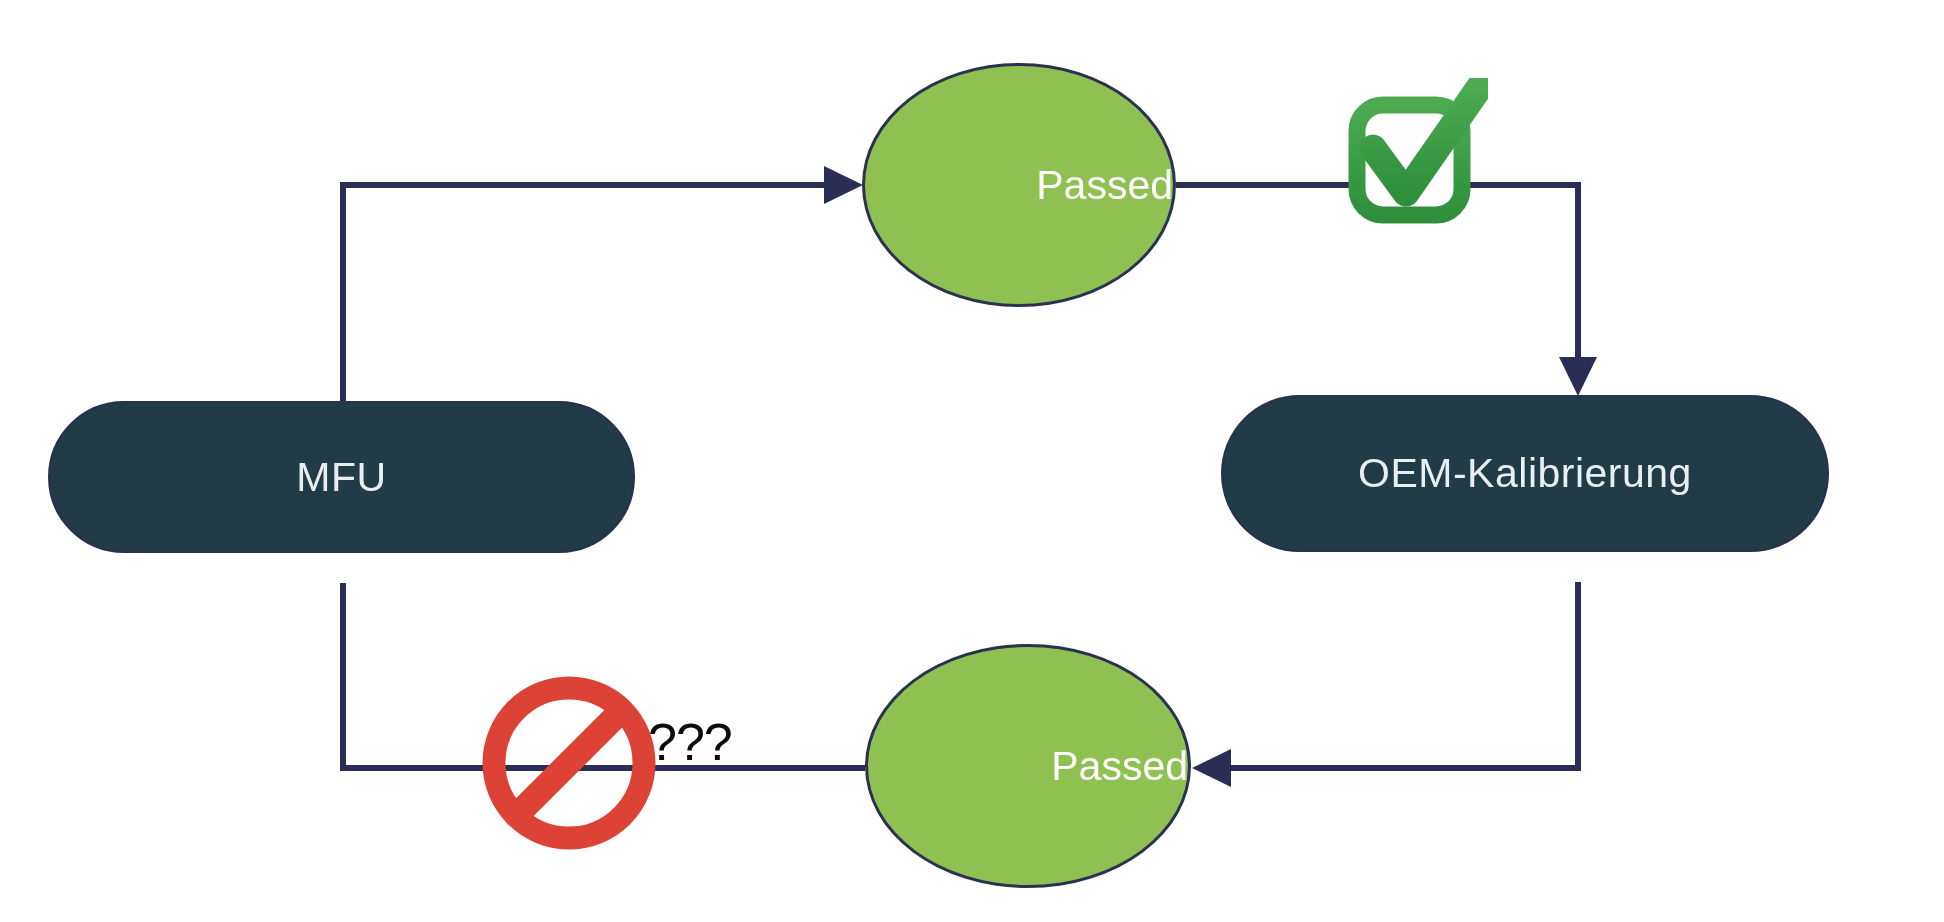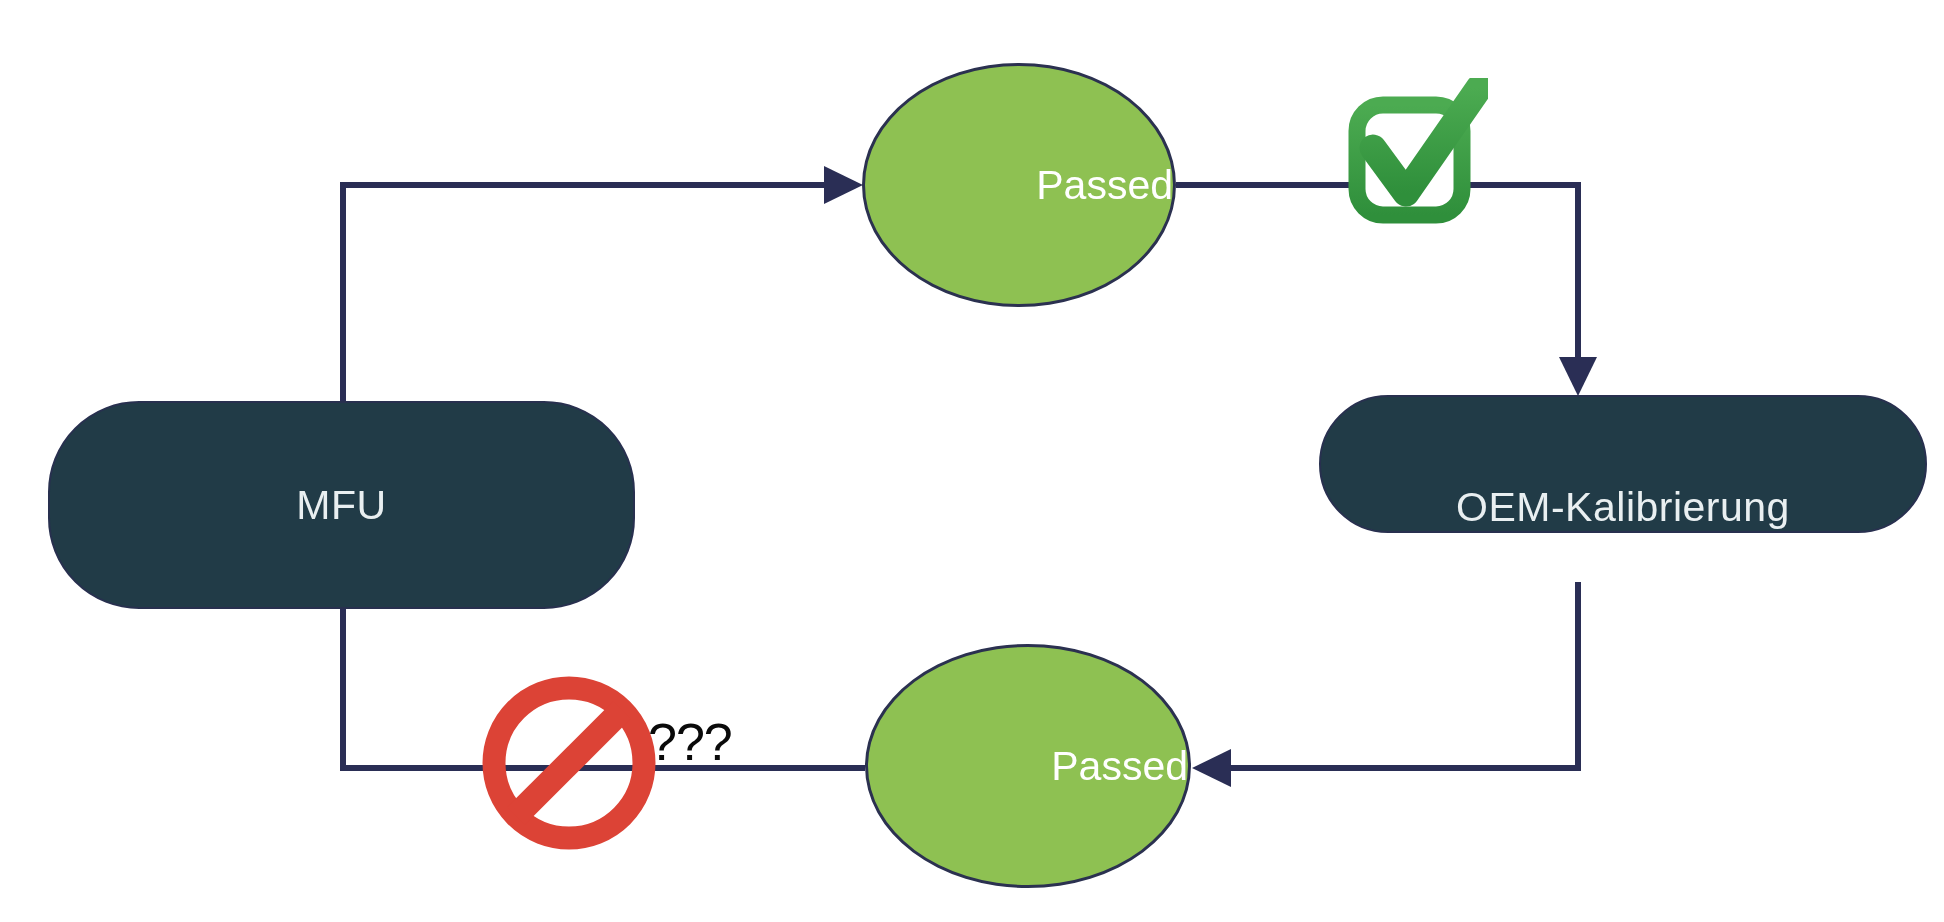--- a/index.html
+++ b/index.html
@@ -48,28 +48,27 @@
     justify-content:center;
   }
   .stadium .node-label{
     color:var(--node-label-color);
     font-size:41px;
     letter-spacing:0.5px;
     white-space:nowrap;
   }
   .node-mfu{
     left:48px;top:401px;
-    width:587px;height:208px;
+    width:587px;height:152px;
     border-radius:91px;
   }
   .node-oem{
-    left:1319px;top:395px;
-    width:608px;height:138px;
+    left:1221px;top:395px;
+    width:608px;height:157px;
     border-radius:94px;
-    align-items:flex-end;
   }
   .state-ellipse{
     position:absolute;
     background:var(--ellipse-fill);
     border:3px solid var(--ellipse-border);
     border-radius:50%;
     display:flex;
     align-items:center;
     justify-content:flex-end;
   }

